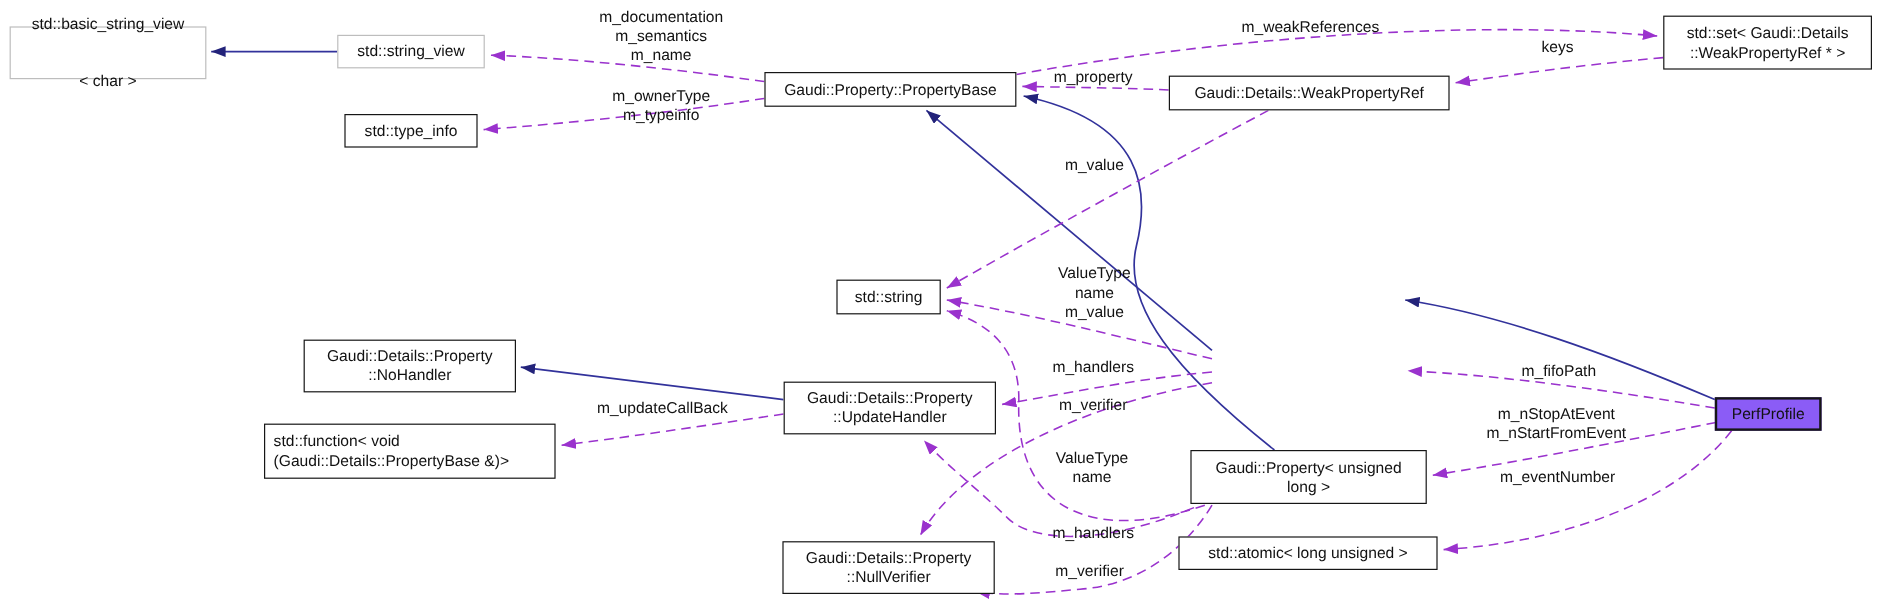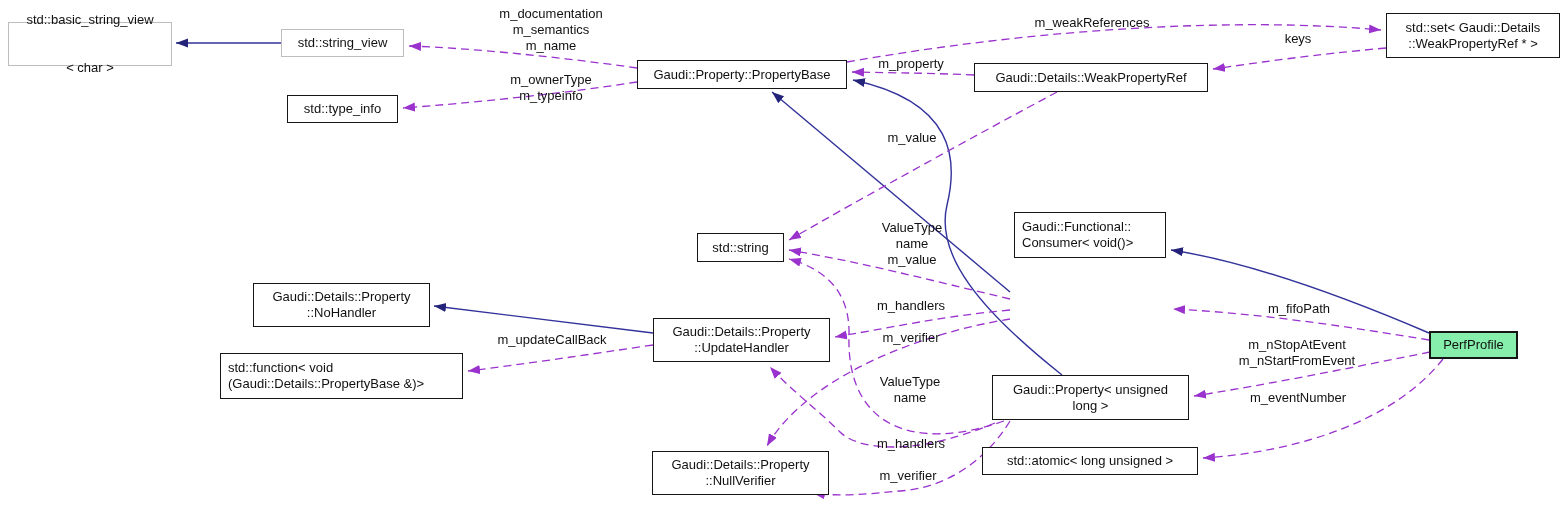--- a/index.html
+++ b/index.html
@@ -16,21 +16,21 @@
   path.dash{fill:none;stroke:#9a32cd;stroke-width:1.3px;stroke-dasharray:8 5;}
   .node{
     position:absolute;z-index:2;
     background:#ffffff;border:1px solid #161616;
     display:flex;flex-direction:column;justify-content:center;
     text-align:center;line-height:16px;box-sizing:border-box;
     cursor:pointer;
   }
   .node span{display:block;white-space:nowrap;}
   .node.light{border-color:#bdbdbd;gap:32px;}
-  .node.selected{background:#86efac;border-width:2px;text-align:center;}
+  .node.selected{background:#8b5cf6;border-width:2px;text-align:center;}
   .node.alignleft{text-align:left;padding-left:7px;padding-right:4px;}
   .elabel{
     position:absolute;z-index:2;
     text-align:center;line-height:16px;white-space:nowrap;
   }
   .elabel span{display:block;}
 </style>
 </head>
 <body>
 
@@ -93,24 +93,20 @@
 
   <div class="node" style="left:1386px;top:13px;width:174px;height:45px">
     <span>std::set&lt; Gaudi::Details</span>
     <span>::WeakPropertyRef * &gt;</span>
   </div>
 
   <div class="node" style="left:697px;top:233px;width:87px;height:29px">
     <span>std::string</span>
   </div>
 
-  <div class="node alignleft" style="left:1014px;top:212px;width:152px;height:46px">
-    <span>Gaudi::Functional::</span>
-    <span>Consumer&lt; void()&gt;</span>
-  </div>
 
   <div class="node" style="left:253px;top:283px;width:177px;height:44px">
     <span>Gaudi::Details::Property</span>
     <span>::NoHandler</span>
   </div>
 
   <div class="node" style="left:653px;top:318px;width:177px;height:44px">
     <span>Gaudi::Details::Property</span>
     <span>::UpdateHandler</span>
   </div>

